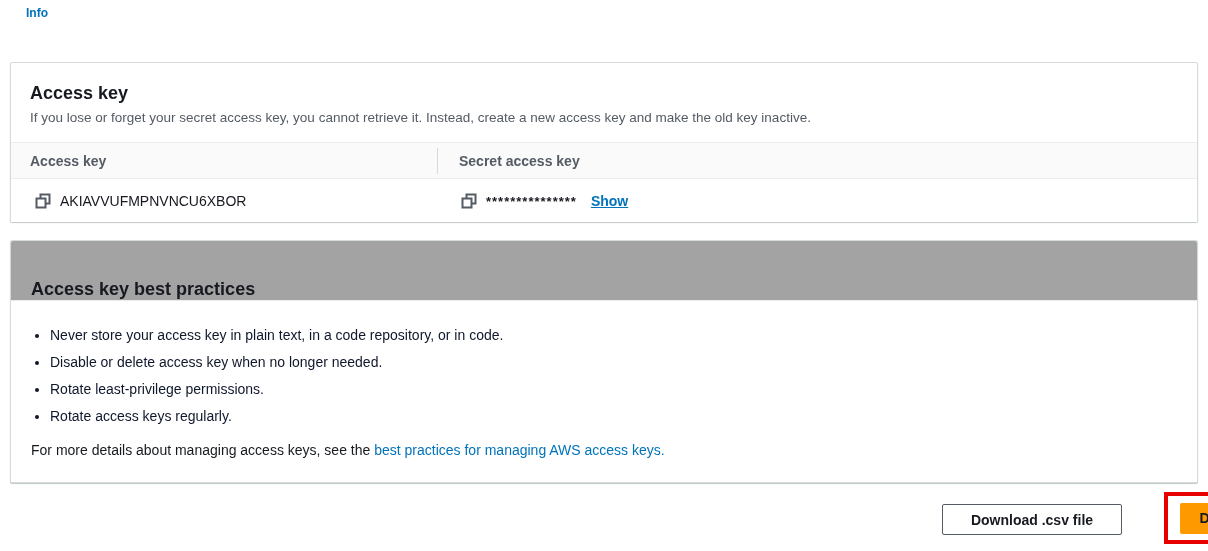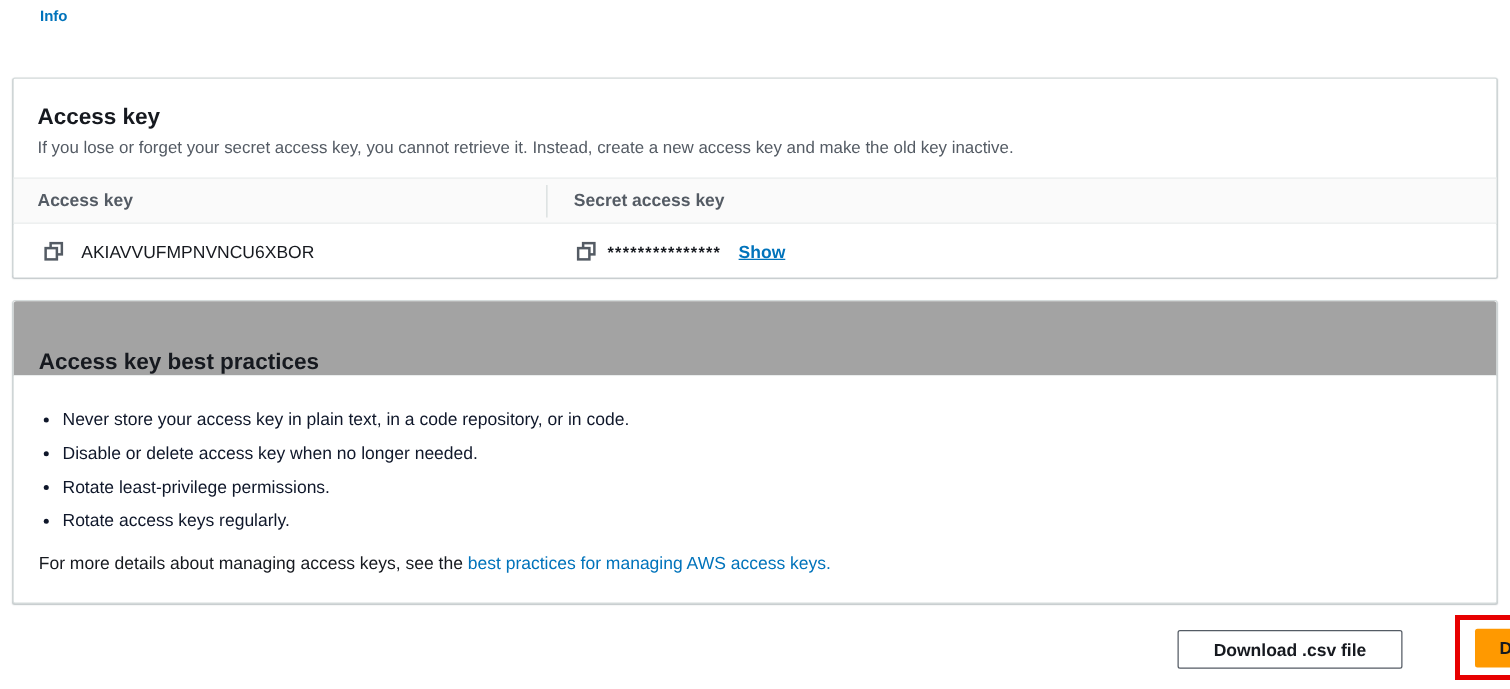--- a/index.html
+++ b/index.html
@@ -4,21 +4,21 @@
 <style>
   * { margin: 0; padding: 0; box-sizing: border-box; }
   html, body { width: 1208px; height: 551px; background: #ffffff; overflow: hidden; }
   body { font-family: "Liberation Sans", "DejaVu Sans", sans-serif; color: #16191f; position: relative; }
 
   .page { position: relative; width: 1208px; height: 551px; background: #fff; }
 
   
   .title-row { position: absolute; left: 14px; top: 6px; display: flex; align-items: baseline; }
   .page-title { font-size: 27px; font-weight: 400; color: #16191f; letter-spacing: -0.2px; }
-  .info-link { font-size: 12px; font-weight: 700; color: #0073bb; margin-left: 18px; text-decoration: none; cursor: pointer; }
+  .info-link { font-size: 12px; font-weight: 700; color: #0073bb; margin-left: 12px; text-decoration: none; cursor: pointer; }
 
   
   .card { position: absolute; left: 10px; width: 1188px; background: #fff;
           border: 1px solid #d5dbdb; border-radius: 2px;
           box-shadow: 0 1px 1px 0 rgba(0,28,36,.25); }
   .card-1 { top: 62px; height: 160px; }
   .card-2 { top: 240px; height: 243px; }
 
   .card1-head { padding: 20px 20px 0 19px; }
   .card-heading { font-size: 18px; font-weight: 700; color: #16191f; }
@@ -31,21 +31,21 @@
   .kt-col1 { width: 426px; padding-left: 19px; }
   .kt-col2 { padding-left: 21px; }
   .kt-label { font-size: 14px; font-weight: 700; color: #545b64; }
   .kt-vdivider { width: 1px; height: 26px; background: #d5dbdb; }
 
   .key-table-row { position: absolute; left: 0; right: 0; top: 117px; height: 42px;
        display: flex; align-items: center; background: #fff; }
   .kr-col1 { width: 427px; padding-left: 24px; display: flex; align-items: center; }
   .kr-col2 { padding-left: 23px; display: flex; align-items: center; }
   .copy-btn { width: 16px; height: 16px; display: inline-flex; cursor: pointer; flex: none; }
-  .key-value { font-size: 14px; color: #16191f; margin-left: 14px; }
+  .key-value { font-size: 14px; color: #16191f; margin-left: 9px; }
   .masked { font-size: 13px; font-weight: 700; color: #16191f; margin-left: 9px; letter-spacing: 1px; }
   .show-link { font-size: 14px; font-weight: 700; color: #0073bb; text-decoration: underline; margin-left: 14px; cursor: pointer; }
 
   
   .card2-head { height: 60px; background: #a3a3a3; border-bottom: 1px solid #eaeded;
        display: flex; align-items: flex-end; padding-left: 20px; border-radius: 2px 2px 0 0; }
   .card2-body { padding: 27px 20px 0 20px; }
   .bp-list { list-style: disc; padding-left: 19px; }
   .bp-list li { font-size: 14px; color: #0f172a; margin-bottom: 13px; line-height: 14px; }
   .bp-footer { font-size: 14px; color: #16191f; margin-top: 19px; }

